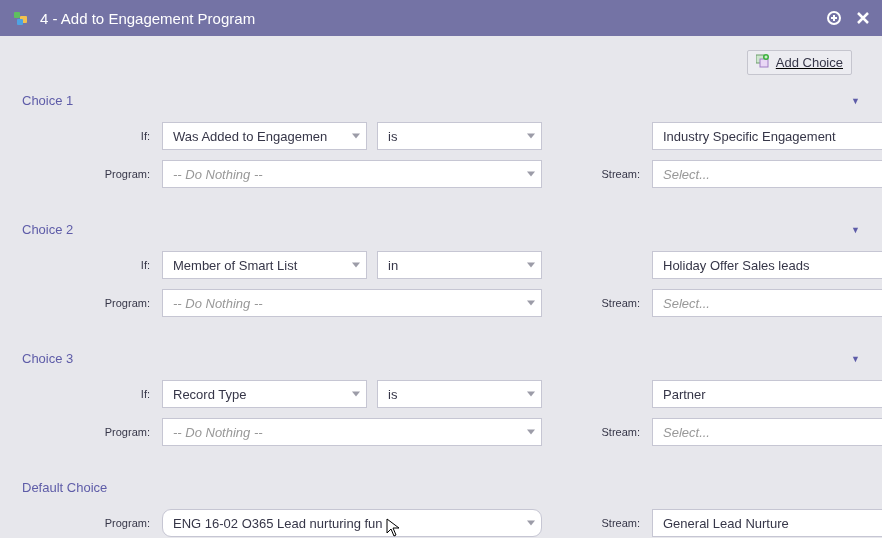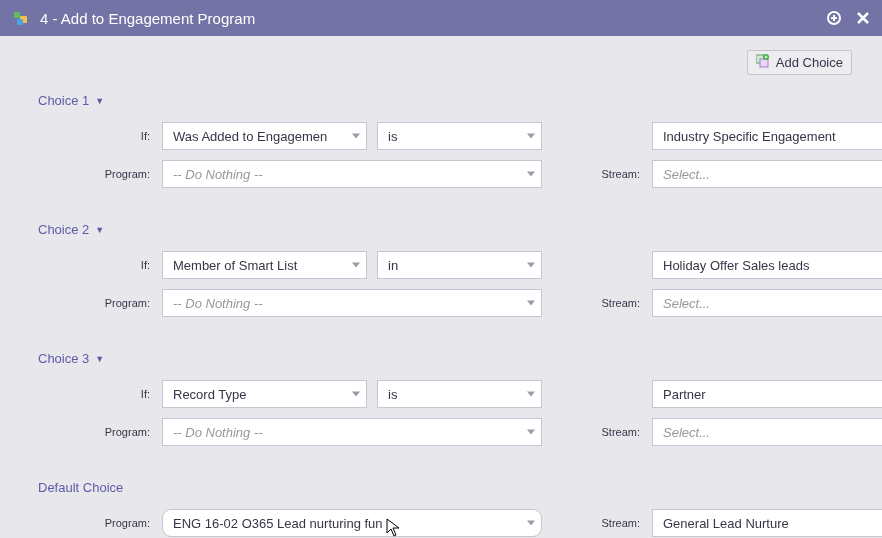--- a/index.html
+++ b/index.html
@@ -35,36 +35,38 @@
   }
   .titlebar .title { font-size:15px; font-weight:500; }
   .titlebar .spacer { flex:1; }
   .titlebar .tb-btn { margin-left:14px; color:#fff; cursor:pointer; display:flex; align-items:center;}
   .content {
     padding: 14px 22px 10px 22px;
   }
   .toprow {
     display:flex;justify-content:flex-end; margin-bottom:18px;
     padding-right:8px;
+    text-decoration:underline;
   }
   .add-choice {
     display:flex;align-items:center; gap:6px;
     color:var(--text); cursor:pointer;
     border:1px solid #c5c5ce;
     background:#ECECF1;
     padding:3px 8px;
     border-radius:2px;
     font-size:12px;
   }
   .choice-head {
     color: var(--purple-text);
     font-size:14px;
-    margin: 0 0 14px 16px;
-    display:flex;align-items:center; gap:6px;
+    margin: 0 0 14px 0;
+    display:flex;align-items:center; gap:16px;
     cursor:pointer;
+    justify-content:space-between;
   }
   .choice-head .tri { color: var(--purple-text); font-size:9px; }
   .row {
     display:grid;
     grid-template-columns: 130px 205px 165px 90px 275px 32px;
     column-gap:10px;
     align-items:center;
     margin-bottom:10px;
   }
   .row .lbl {

